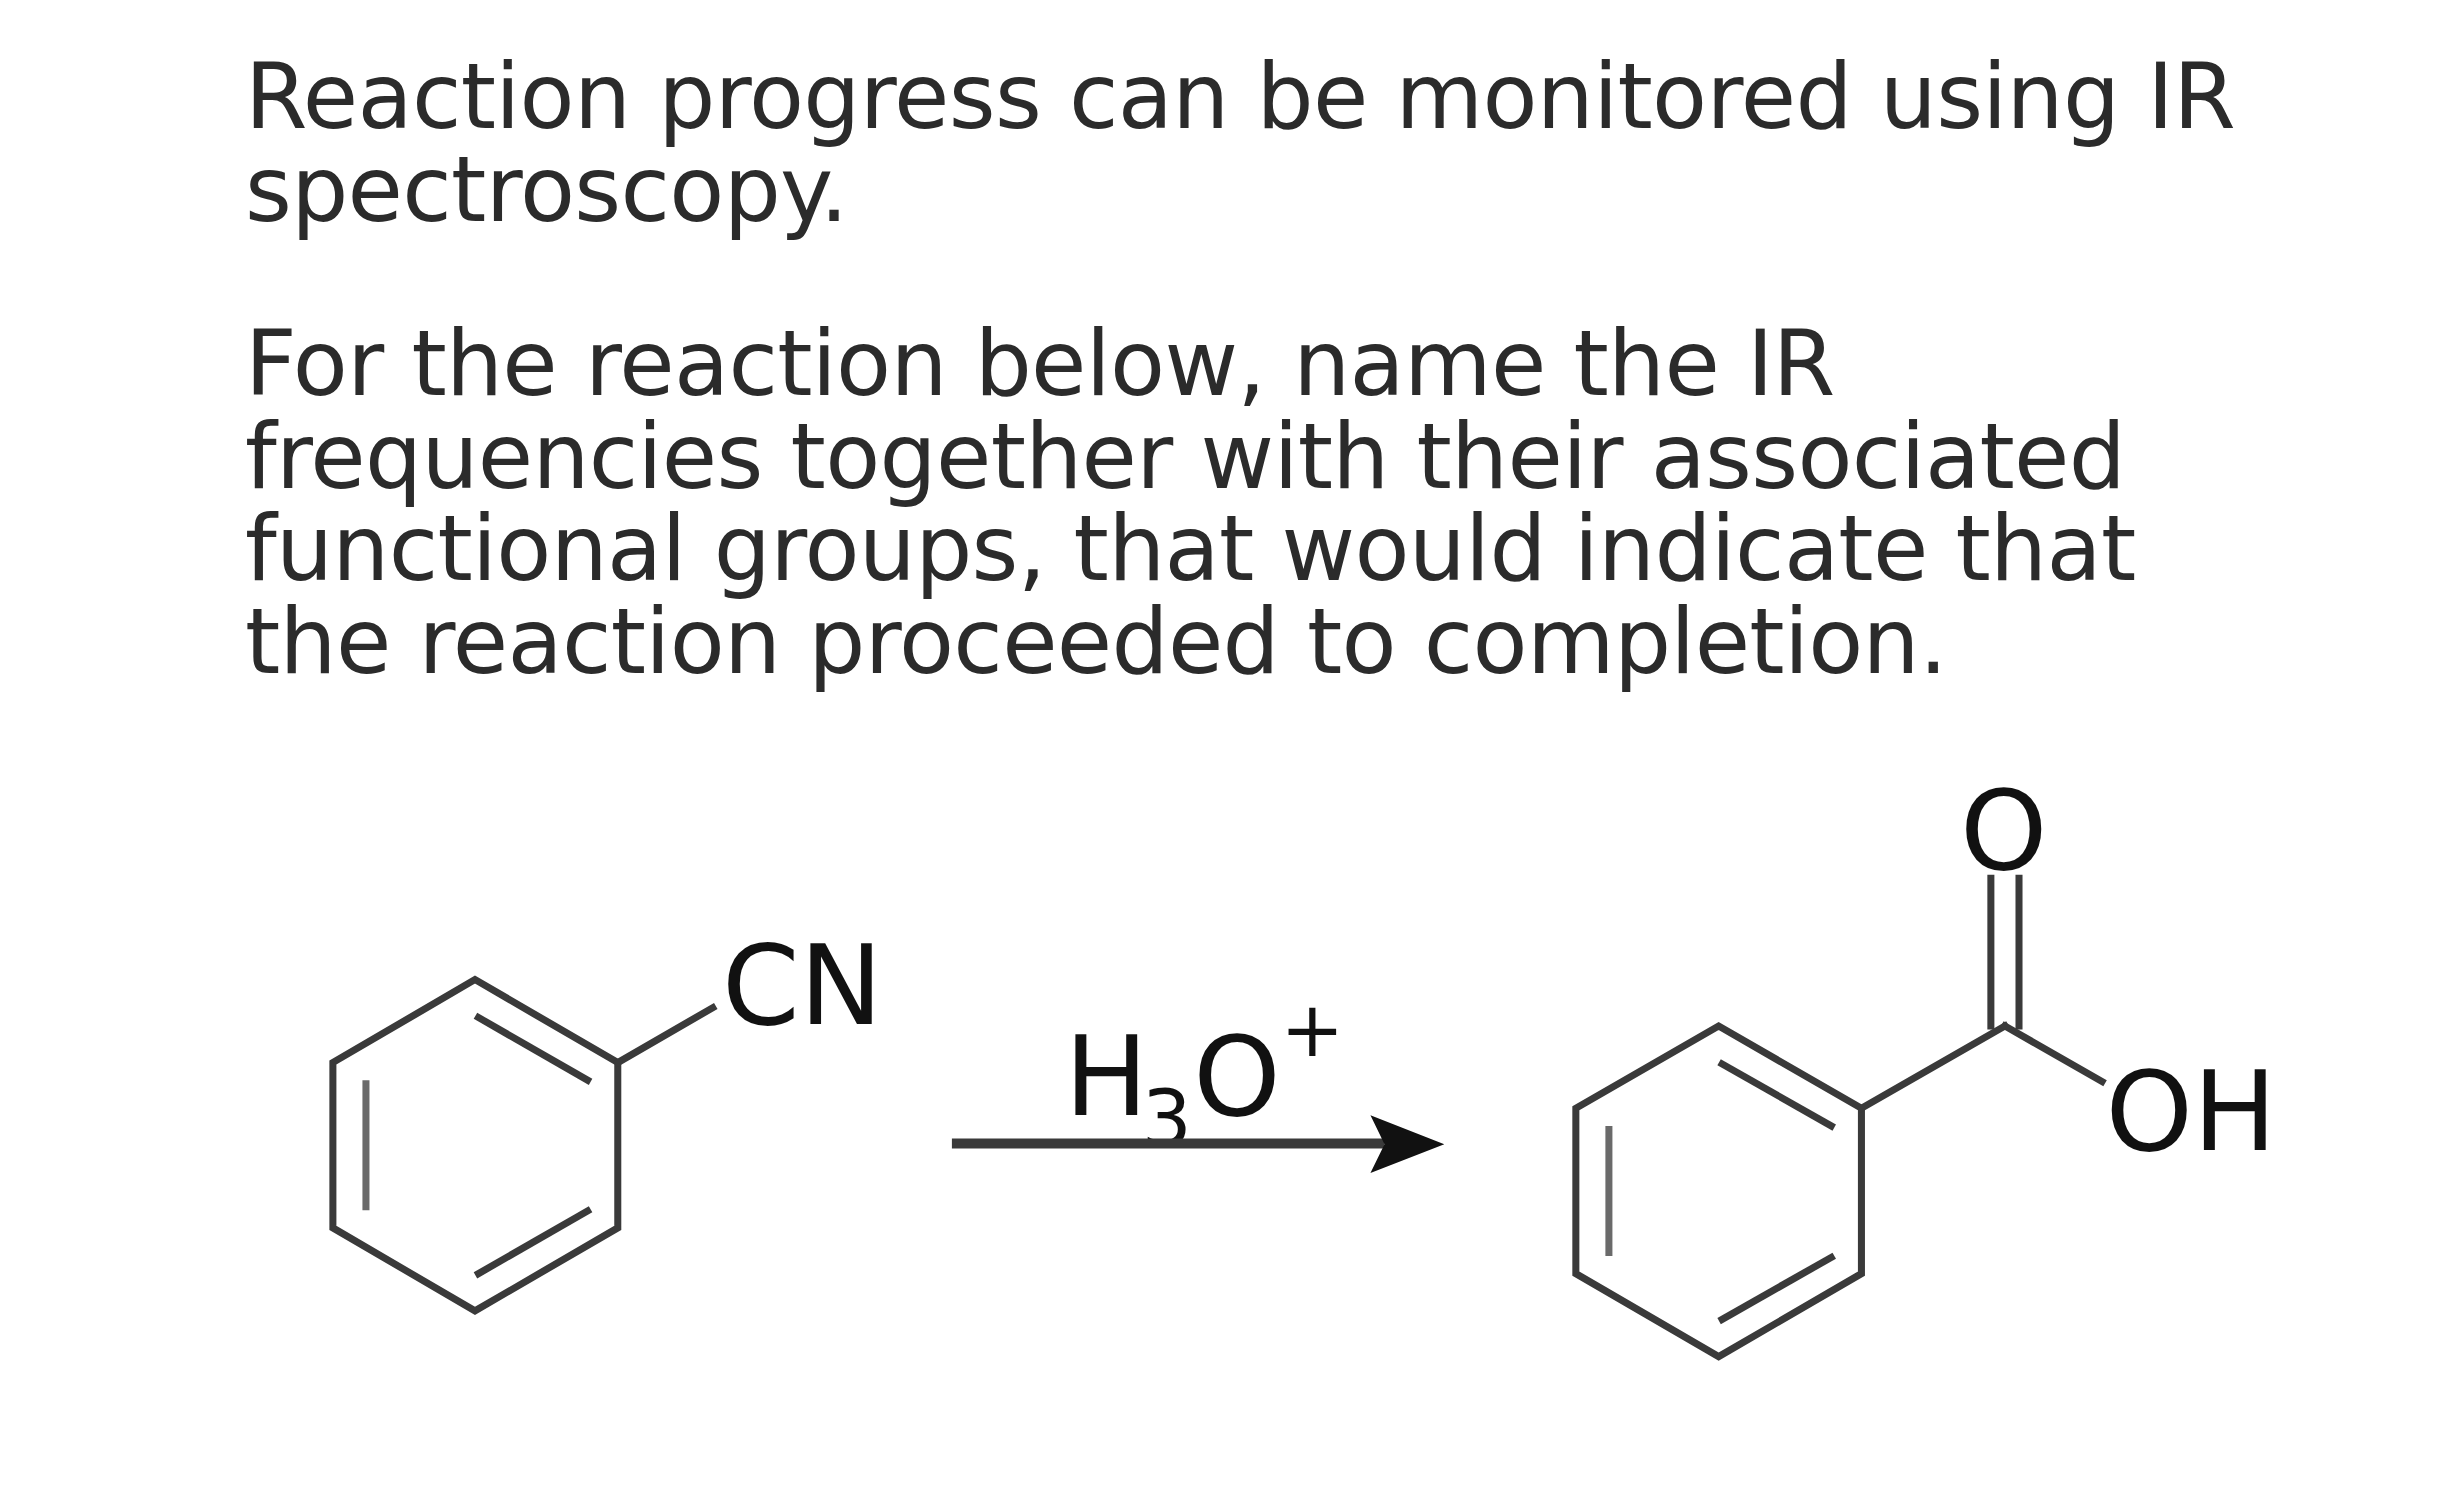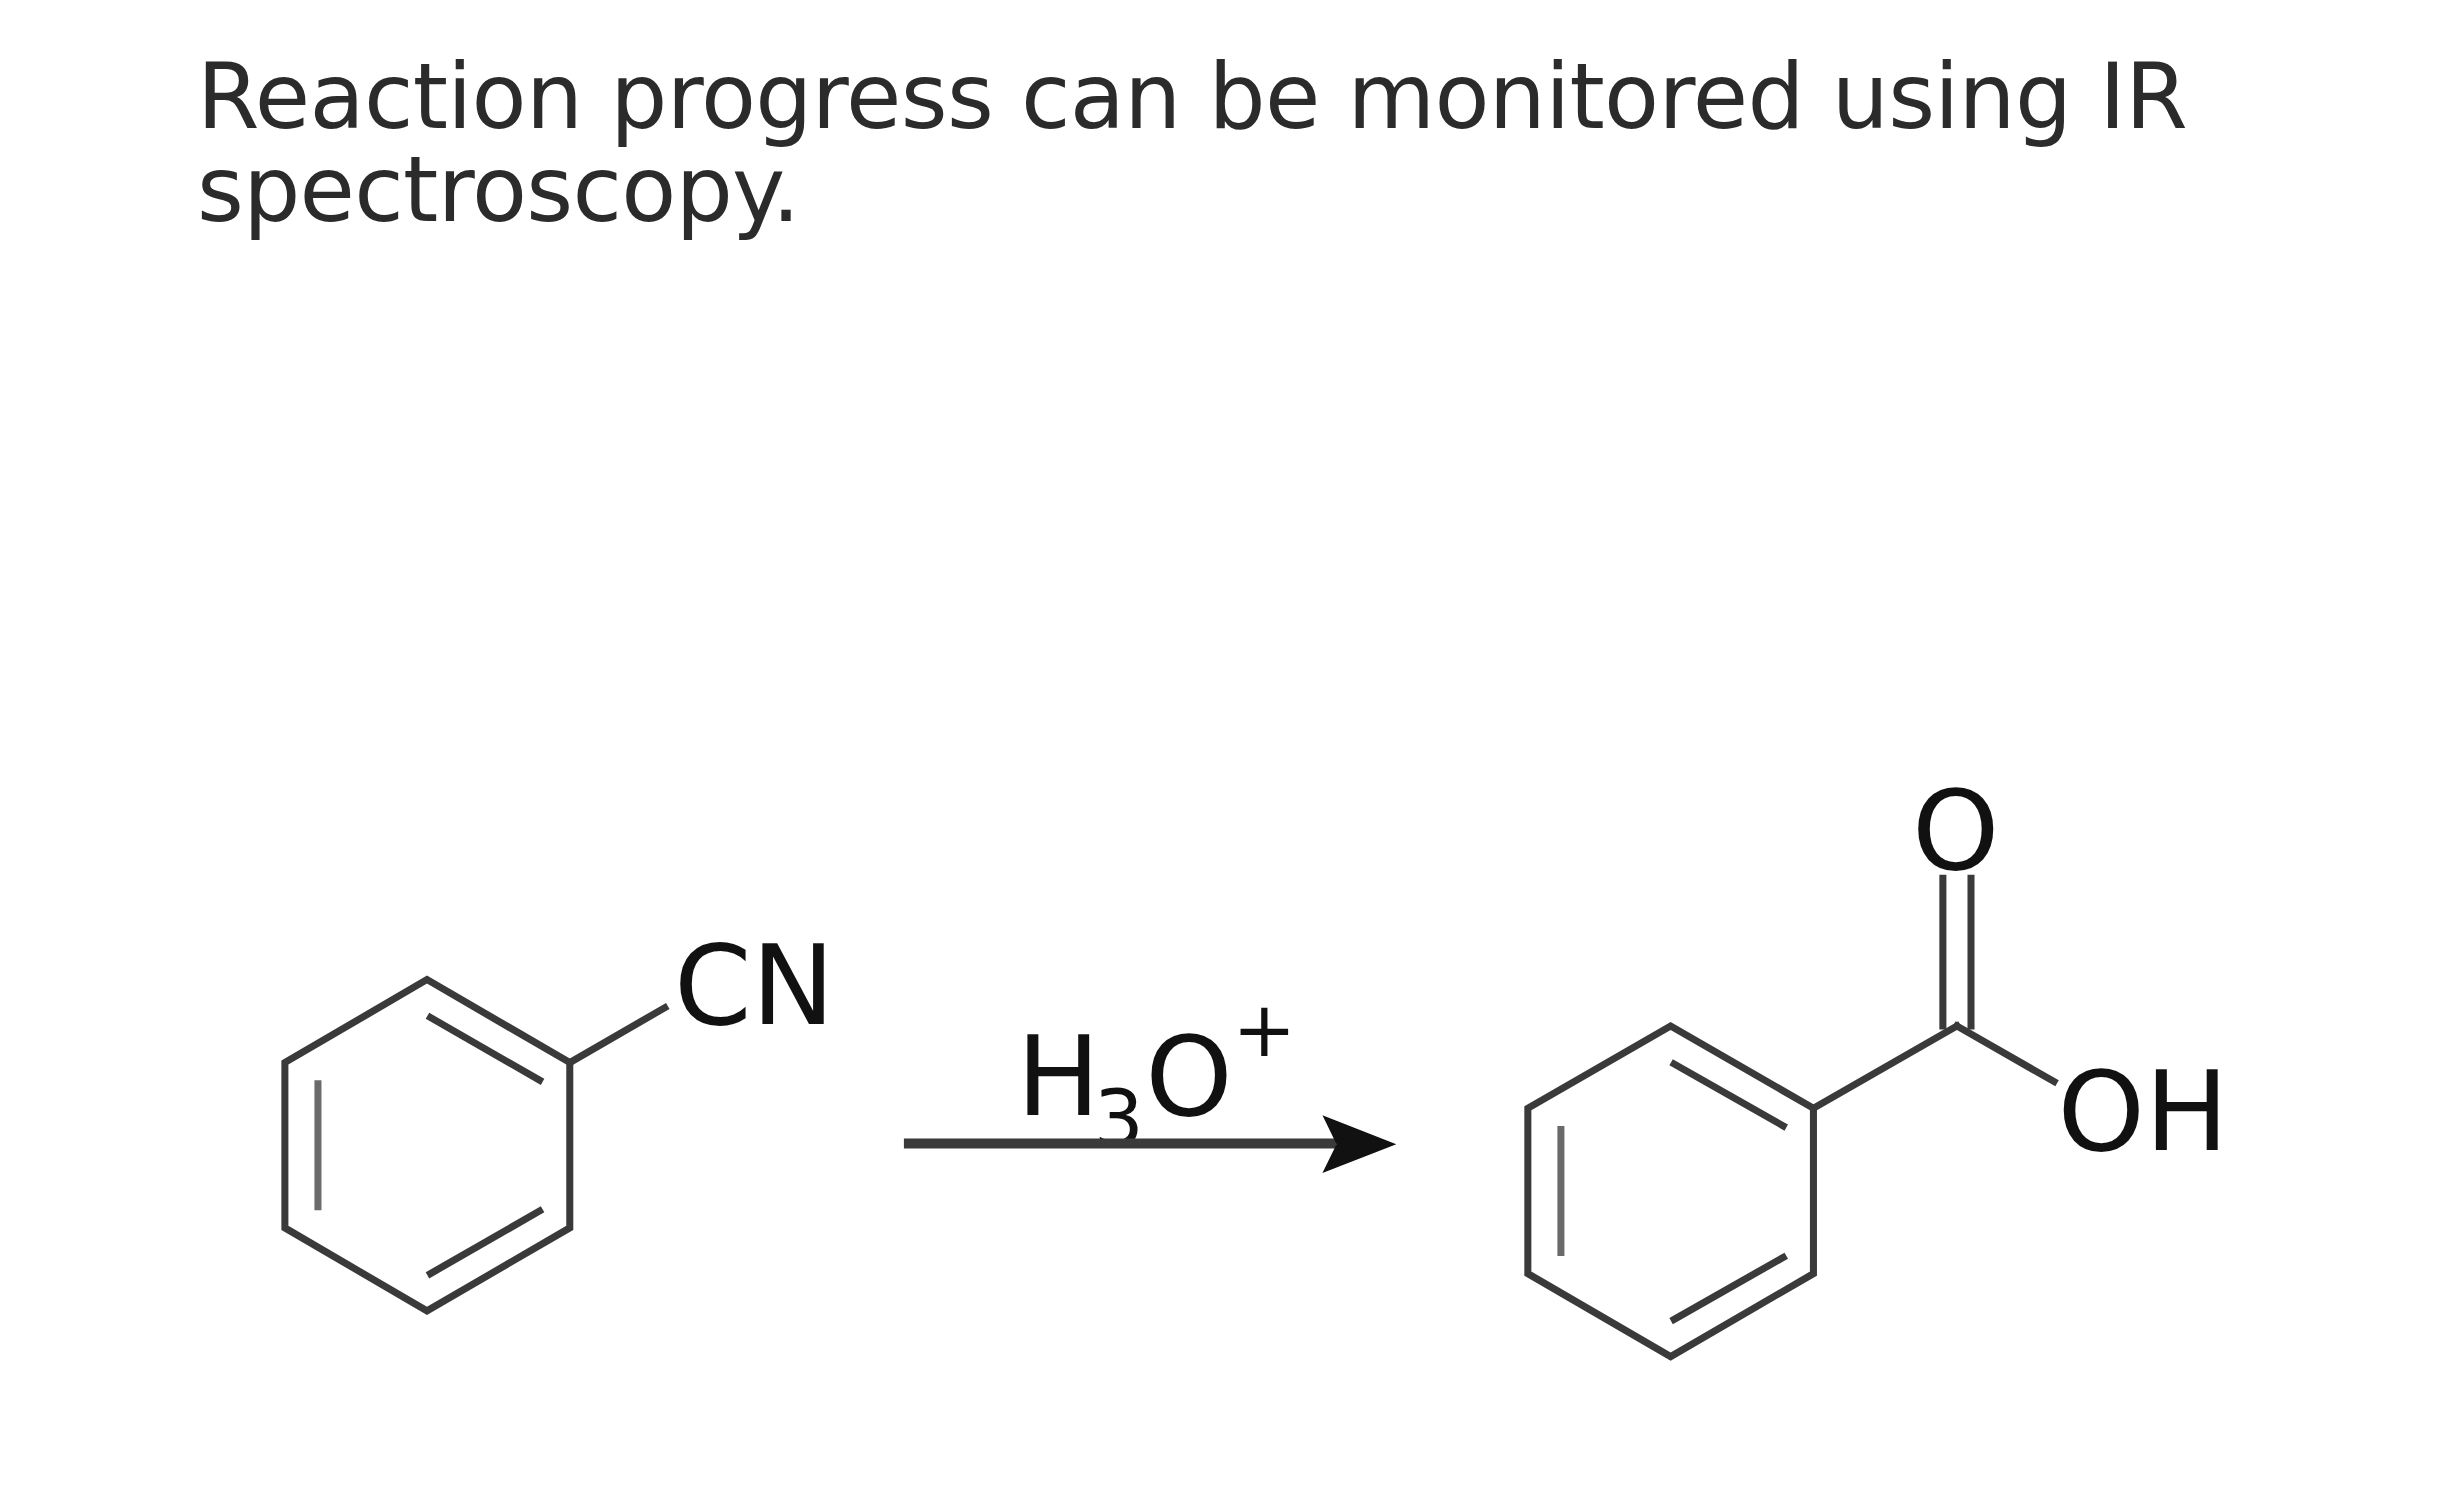--- a/index.html
+++ b/index.html
@@ -12,20 +12,21 @@
     height: 1496px;
     position: relative;
     overflow: hidden;
     font-family: "DejaVu Sans", sans-serif;
   }
 
   #slide {
     position: absolute;
     inset: 0;
     background: #ffffff;
+    margin-left: 48px;
   }
 
   .prose {
     position: absolute;
     left: 197px;
     color: #2b2b2b;
     font-family: "DejaVu Sans", sans-serif;
     font-size: 90px;
     line-height: 1.03;
     font-weight: 400;
@@ -71,20 +72,21 @@
     font-size: 108px;
   }
 </style>
 </head>
 <body>
 
 <div id="slide">
 
   <div class="prose" id="para-1">Reaction progress can be monitored using IR spectroscopy.</div>
 
+  <div class="prose" id="para-2">For the reaction below, name the IR frequencies together with their associated functional groups, that would indicate that the reaction proceeded to completion.</div>
 
   <div id="reaction-scheme">
     <svg viewBox="0 0 3500 1046" xmlns="http://www.w3.org/2000/svg">
 
       <g fill="none" stroke="#3a3a3a" stroke-width="10" stroke-linecap="square">
 
         <polygon points="405,430 607,312 810,430 810,665 607,783 405,665" fill="none" stroke="#3a3a3a" stroke-width="10"></polygon>
 
         <line x1="452" y1="460" x2="452" y2="635" stroke="#6a6a6a" stroke-width="10"></line>
 

